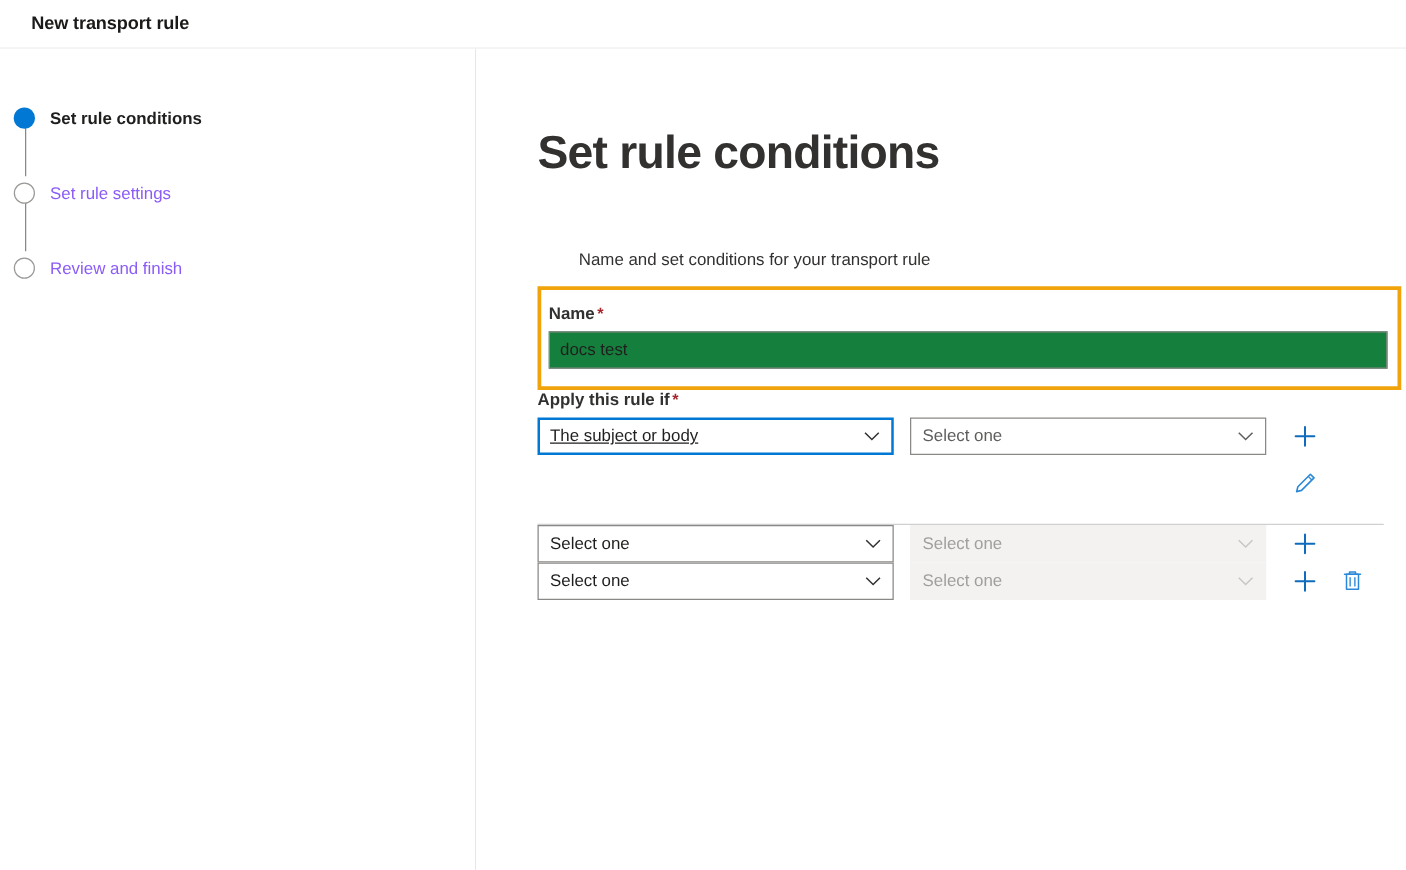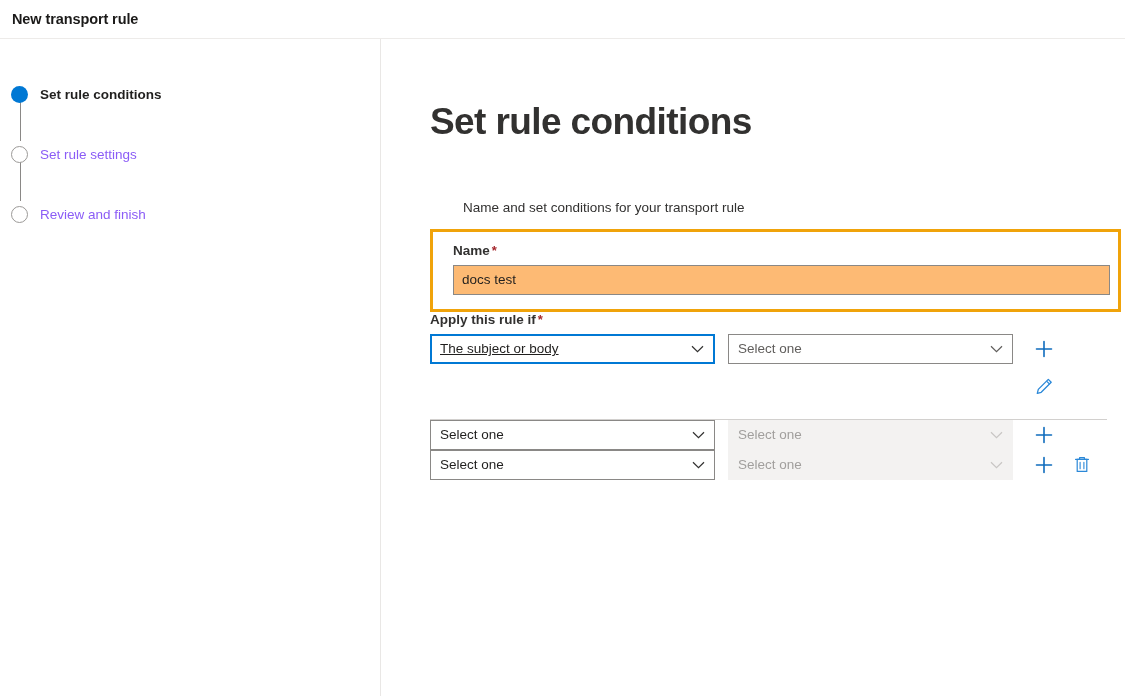--- a/index.html
+++ b/index.html
@@ -13,21 +13,21 @@
   }
 
   
   .topbar {
     height: 39px;
     width: 100%;
     background: #ffffff;
     border-bottom: 1px solid #edebe9;
     display: flex;
     align-items: center;
-    padding-left: 12px;
+    padding-left: 25px;
     text-align: right;
   }
   .topbar-title {
     font-size: 14.5px;
     font-weight: bold;
     color: #1b1a19;
     letter-spacing: -0.1px;
   }
 
   
@@ -116,21 +116,21 @@
   }
 
   
   .form-area {
     margin-top: 14px;
     width: 691px;
   }
 
   .highlight-box {
     border: 3px solid #f0a30a;
-    padding: 11px 8px 14px 20px;
+    padding: 11px 8px 14px 6px;
     width: 691px;
   }
 
   .field-label {
     font-size: 13.5px;
     font-weight: bold;
     color: #323130;
     margin-bottom: 7px;
     display: block;
   }
@@ -138,21 +138,21 @@
     color: #a4262c;
     font-weight: bold;
     font-size: 13px;
     margin-left: 2px;
   }
 
   .text-input {
     width: 100%;
     height: 30px;
     border: 1px solid #8a8886;
-    background: #fdba74;
+    background: #15803d;
     font-family: "Liberation Sans", sans-serif;
     font-size: 13.5px;
     color: #201f1e;
     padding: 0 8px;
     outline: none;
     display: block;
   }
 
   
   .section { }

